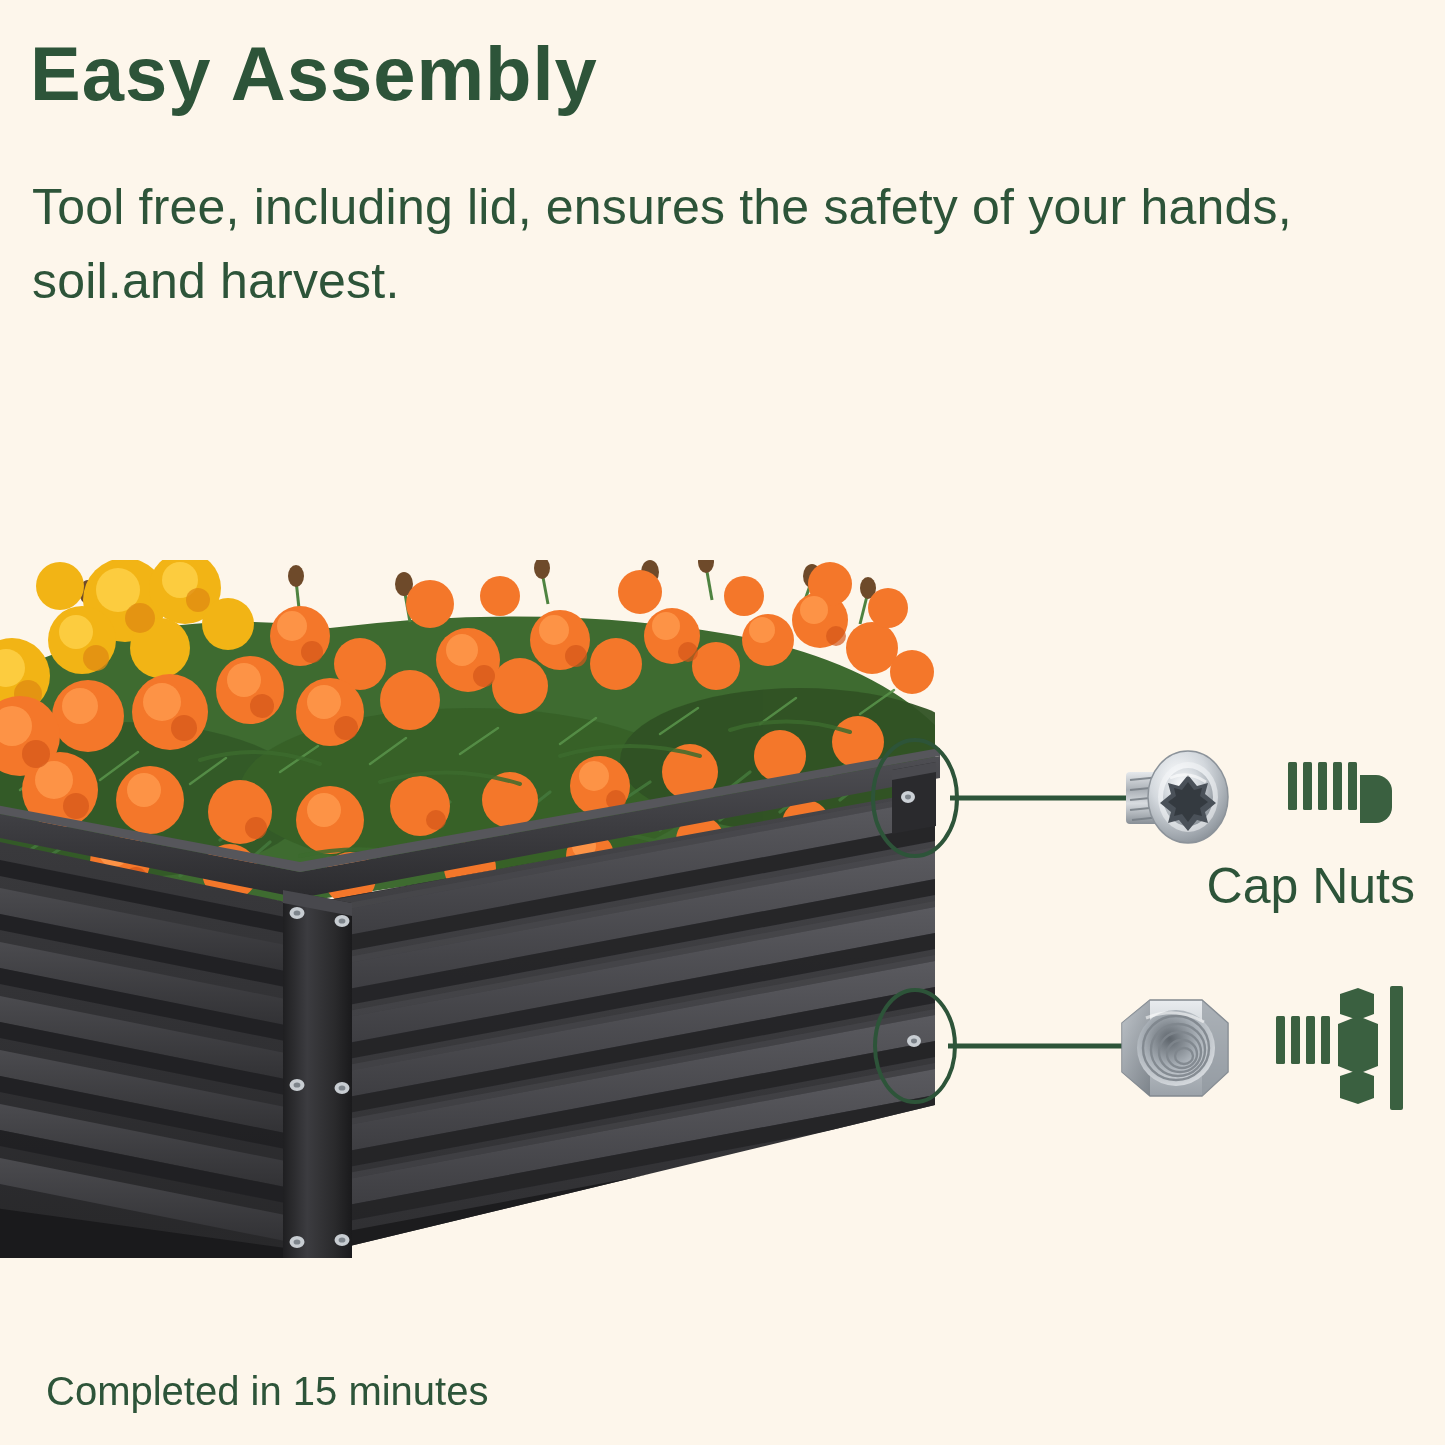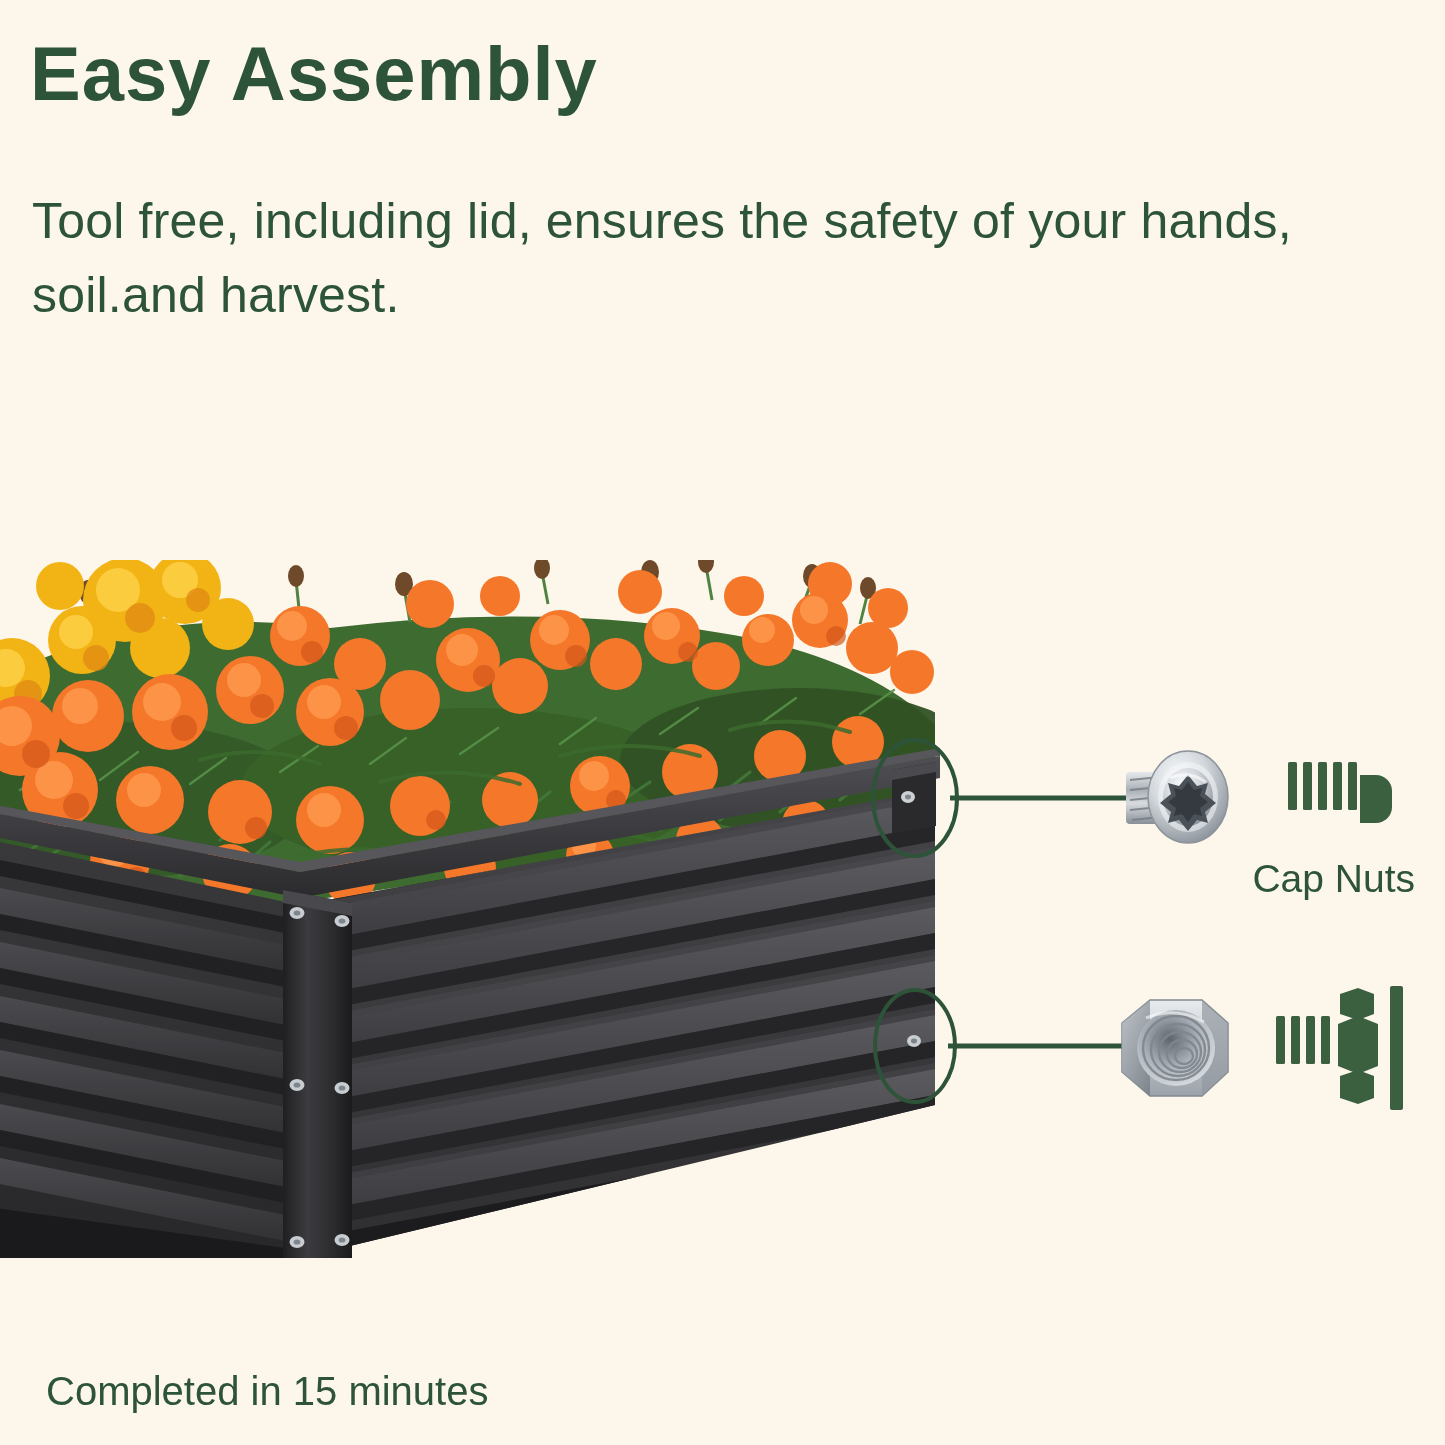--- a/index.html
+++ b/index.html
@@ -11,32 +11,32 @@
   }
   #stage { position:absolute; inset:0; width:1445px; height:1178px;padding-left:32px; }
 
   
   .headline {
     position:absolute; left:30px; top:36px;
     font-size:76px; font-weight:700; letter-spacing:1px;
     color:#2D5439; line-height:1.0; white-space:nowrap;
   }
   .subhead {
-    position:absolute; left:32px; top:184px; width:1290px;
+    position:absolute; left:32px; top:170px; width:1290px;
     font-size:50px; font-weight:400; color:#2D5439;
     line-height:1.48; letter-spacing:0.2px;
   }
   .footnote {
     position:absolute; left:46px; top:1369px;
     font-size:40px; font-weight:400; color:#2D5439; white-space:nowrap;
   }
 
   
   .callout-label {
-    position:absolute; font-size:39px; color:#2D5439;
+    position:absolute; font-size:50px; color:#2D5439;
     white-space:nowrap; text-align:right;
   }
   #cap-label { right:30px; top:857px; }
   #std-label { right:30px; top:1135px; }
 
   
   svg.art { position:absolute; left:0; top:0; width:1445px; height:1445px; }
 </style>
 </head>
 <body>

